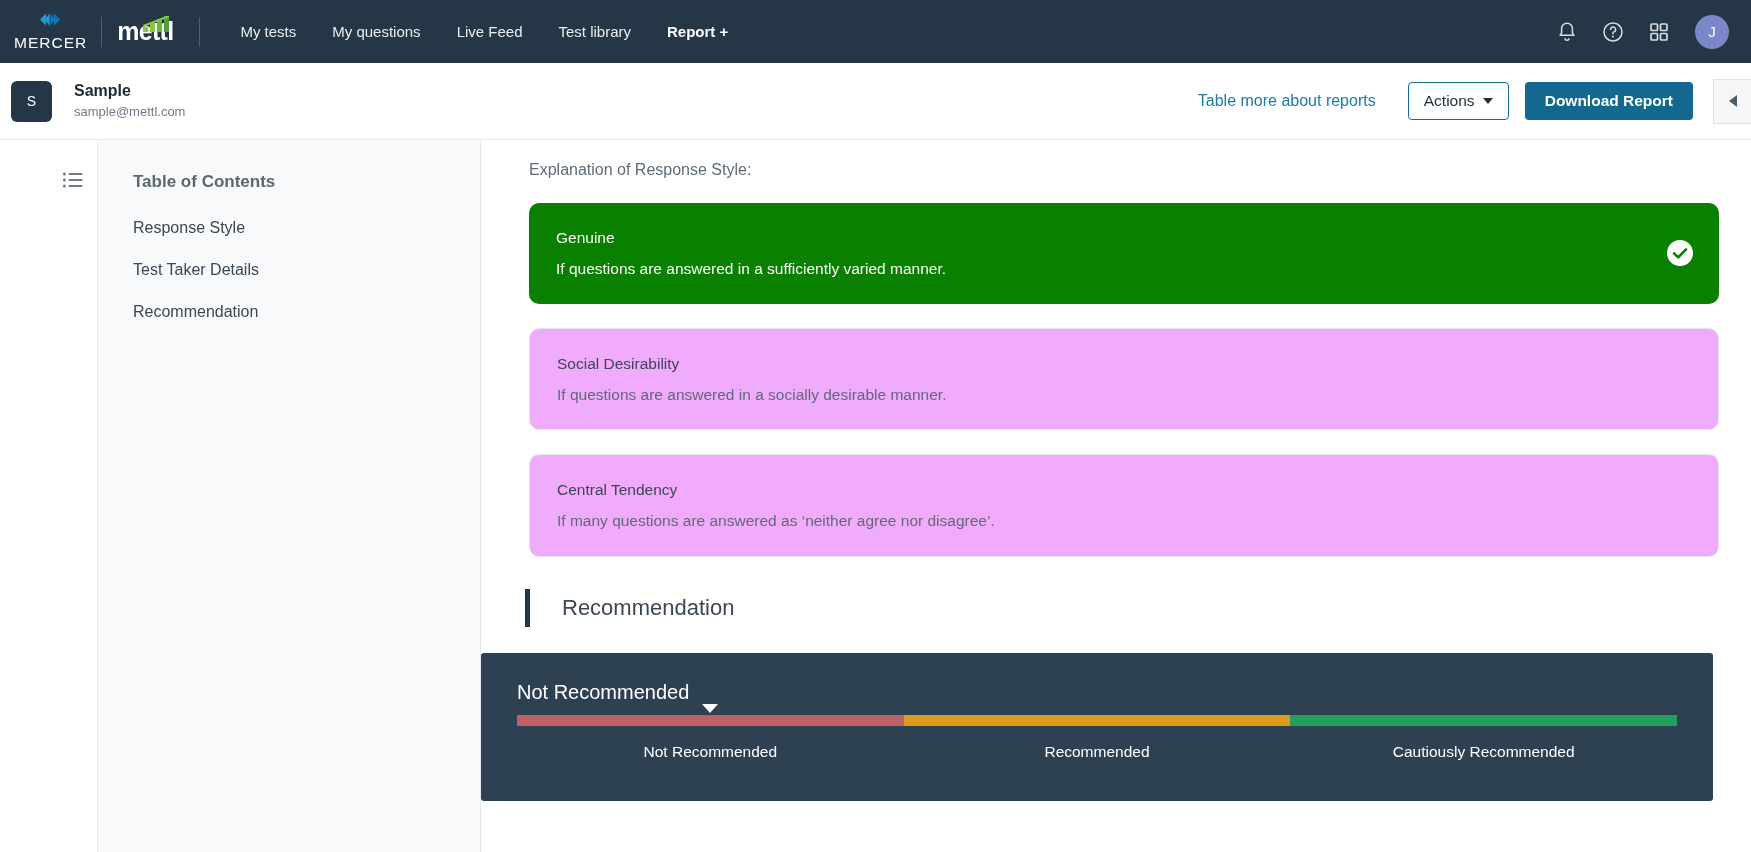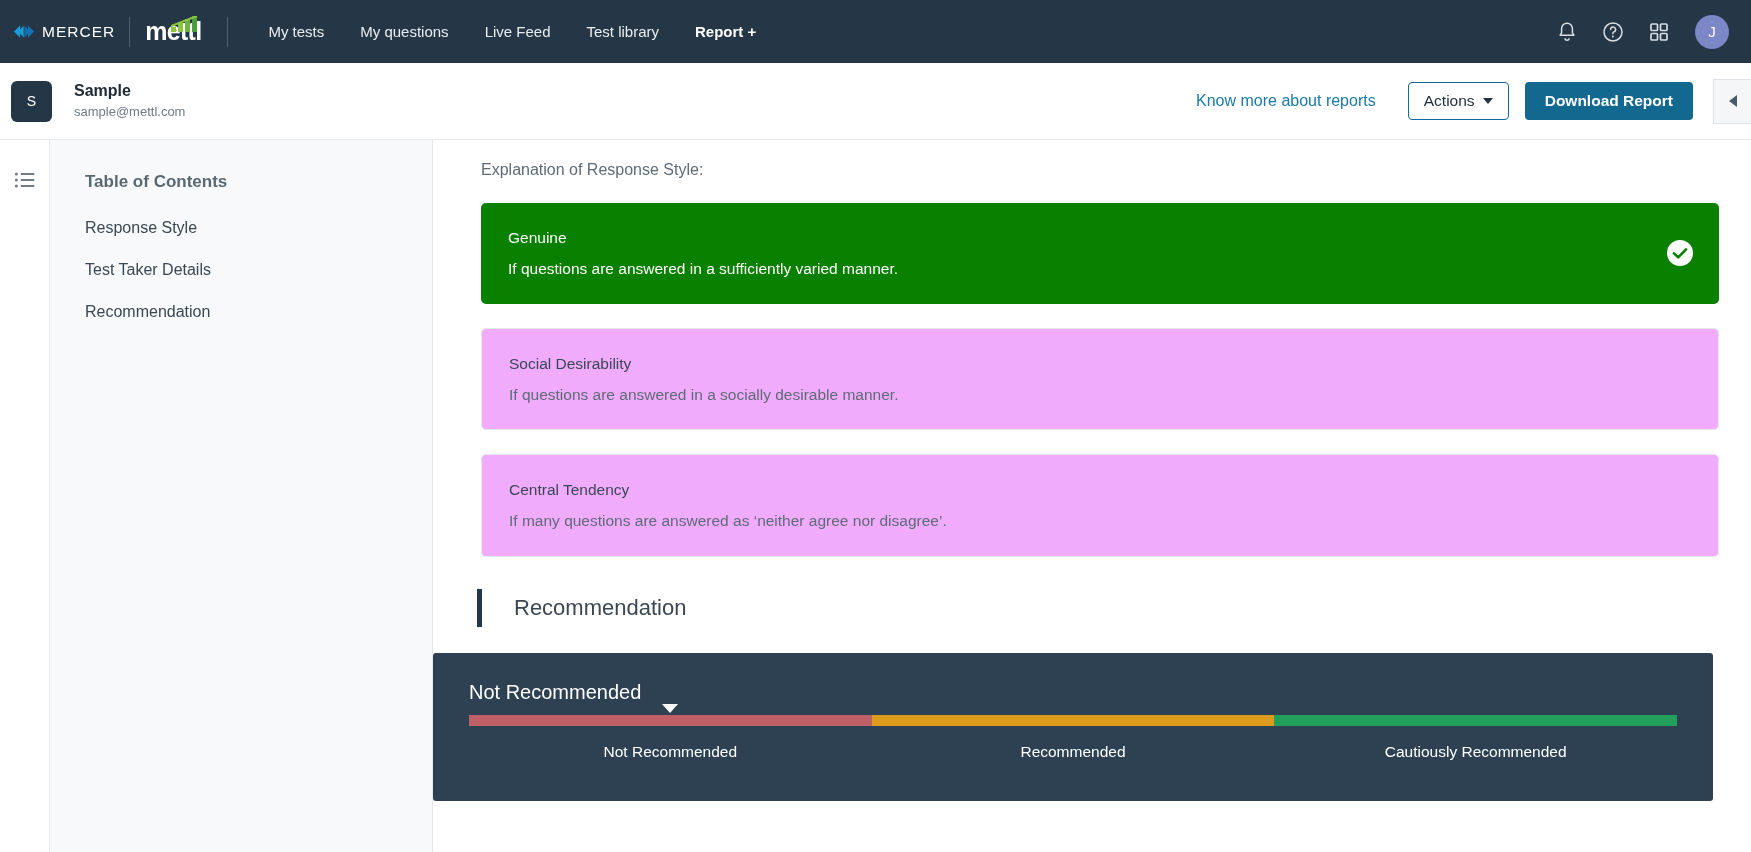--- a/index.html
+++ b/index.html
@@ -13,21 +13,21 @@
   
   .topnav {
     height: 63px;
     background: #253746;
     display: flex;
     align-items: center;
     padding: 0 22px 0 10px;
     position: relative;
   }
   .brand { display: flex; align-items: center; gap: 0; }
-  .mercer-logo { display: flex; align-items: center; gap: 7px; padding: 0 14px 0 4px; }
+  .mercer-logo { display: flex; align-items: center; gap: 7px; padding: 0 14px 0 4px; flex-direction: column; }
   .mercer-mark { width: 21px; height: 15px; display: block; }
   .mercer-word { color: #ffffff; font-size: 15.5px; letter-spacing: 1.0px; font-weight: 400; }
   .brand-divider { width: 1px; height: 30px; background: #51616e; }
   .mettl-logo { padding: 0 16px 0 15px; position: relative; display:flex; align-items:flex-end; }
   .mettl-word { color: #ffffff; font-size: 25px; font-weight: bold; letter-spacing: -0.7px; line-height: 1; }
   .mettl-bars { position: absolute; right: 16px; top: -3px; width: 30px; height: 16px; }
   .nav-divider { width: 1px; height: 30px; background: #51616e; margin-left: 10px; }
 
   .navlinks { display: flex; align-items: center; margin-left: 22px; gap: 0; }
   .navlink {
@@ -79,42 +79,42 @@
     padding: 0 20px; margin-left: 16px; cursor: pointer; white-space: nowrap;
   }
   .collapse-btn {
     width: 38px; height: 45px; border: 1px solid #dfe3e8; border-right: none;
     background: #f4f6f8; display: flex; align-items: center; justify-content: center;
     margin-left: 20px; cursor: pointer;
   }
   .caret-left { width: 0; height: 0; border-top: 6px solid transparent; border-bottom: 6px solid transparent; border-right: 8px solid #4b5b68; }
 
   
-  .body-wrap { display: flex; height: 712px; }
+  .body-wrap { display: flex; height: 712px; padding-left: 48px; }
 
   .rail {
     width: 50px; background: #ffffff; border-right: 1px solid #e6e9ec;
     padding-top: 29px; display: flex; justify-content: center;
   }
   .rail-icon { width: 22px; height: 22px; cursor: pointer; }
 
   .toc {
     width: 383px; background: #f7f9fa; border-right: 1px solid #e6e9ec;
     padding: 32px 0 0 35px;
   }
   .toc-title { font-size: 17px; font-weight: bold; color: #5a6872; margin-bottom: 27px; }
   .toc-item { font-size: 16px; color: #3b4753; margin-bottom: 24px; cursor: pointer; }
 
   .content { flex: 1; background: #ffffff; position: relative; overflow: hidden; }
   .content-inner { padding: 0 32px 0 48px; }
 
   .exp-label { font-size: 16px; color: #5f6b76; padding-top: 21px; }
 
   .style-card {
-    margin-top: 24px; border-radius: 5px; padding: 23px 26px 23px 27px;
+    margin-top: 24px; border-radius: 10px; padding: 23px 26px 23px 27px;
     position: relative; min-height: 94px;
   }
   .style-card.selected { background: #0a8000; }
   .style-card.plain { background: #f0abfc; border: 1px solid #e6e9ec; }
   .sc-title { font-size: 15.5px; line-height: 1.5; margin-bottom: 8px; }
   .sc-desc  { font-size: 15.5px; line-height: 1.5; }
   .style-card.selected .sc-title, .style-card.selected .sc-desc { color: #ffffff; }
   .style-card.plain .sc-title { color: #3b4753; }
   .style-card.plain .sc-desc { color: #5f6b76; }
   .check-badge { position: absolute; right: 26px; top: 50%; transform: translateY(-50%); width: 26px; height: 26px; }
@@ -205,21 +205,21 @@
 </div>
 
 <div class="subheader">
   <div class="tt-avatar">S</div>
   <div class="tt-meta">
     <div class="tt-name">Sample</div>
     <div class="tt-email">sample@mettl.com</div>
   </div>
 
   <div class="subheader-right">
-    <span class="know-more">Know more about reports</span>
+    <span class="know-more">Table more about reports</span>
     <div class="btn-actions">
       <span>Actions</span>
       <span class="caret-down"></span>
     </div>
     <div class="btn-download" style="background: rgb(19, 104, 143);">Download Report</div>
     <div class="collapse-btn">
       <span class="caret-left"></span>
     </div>
   </div>
 </div>

